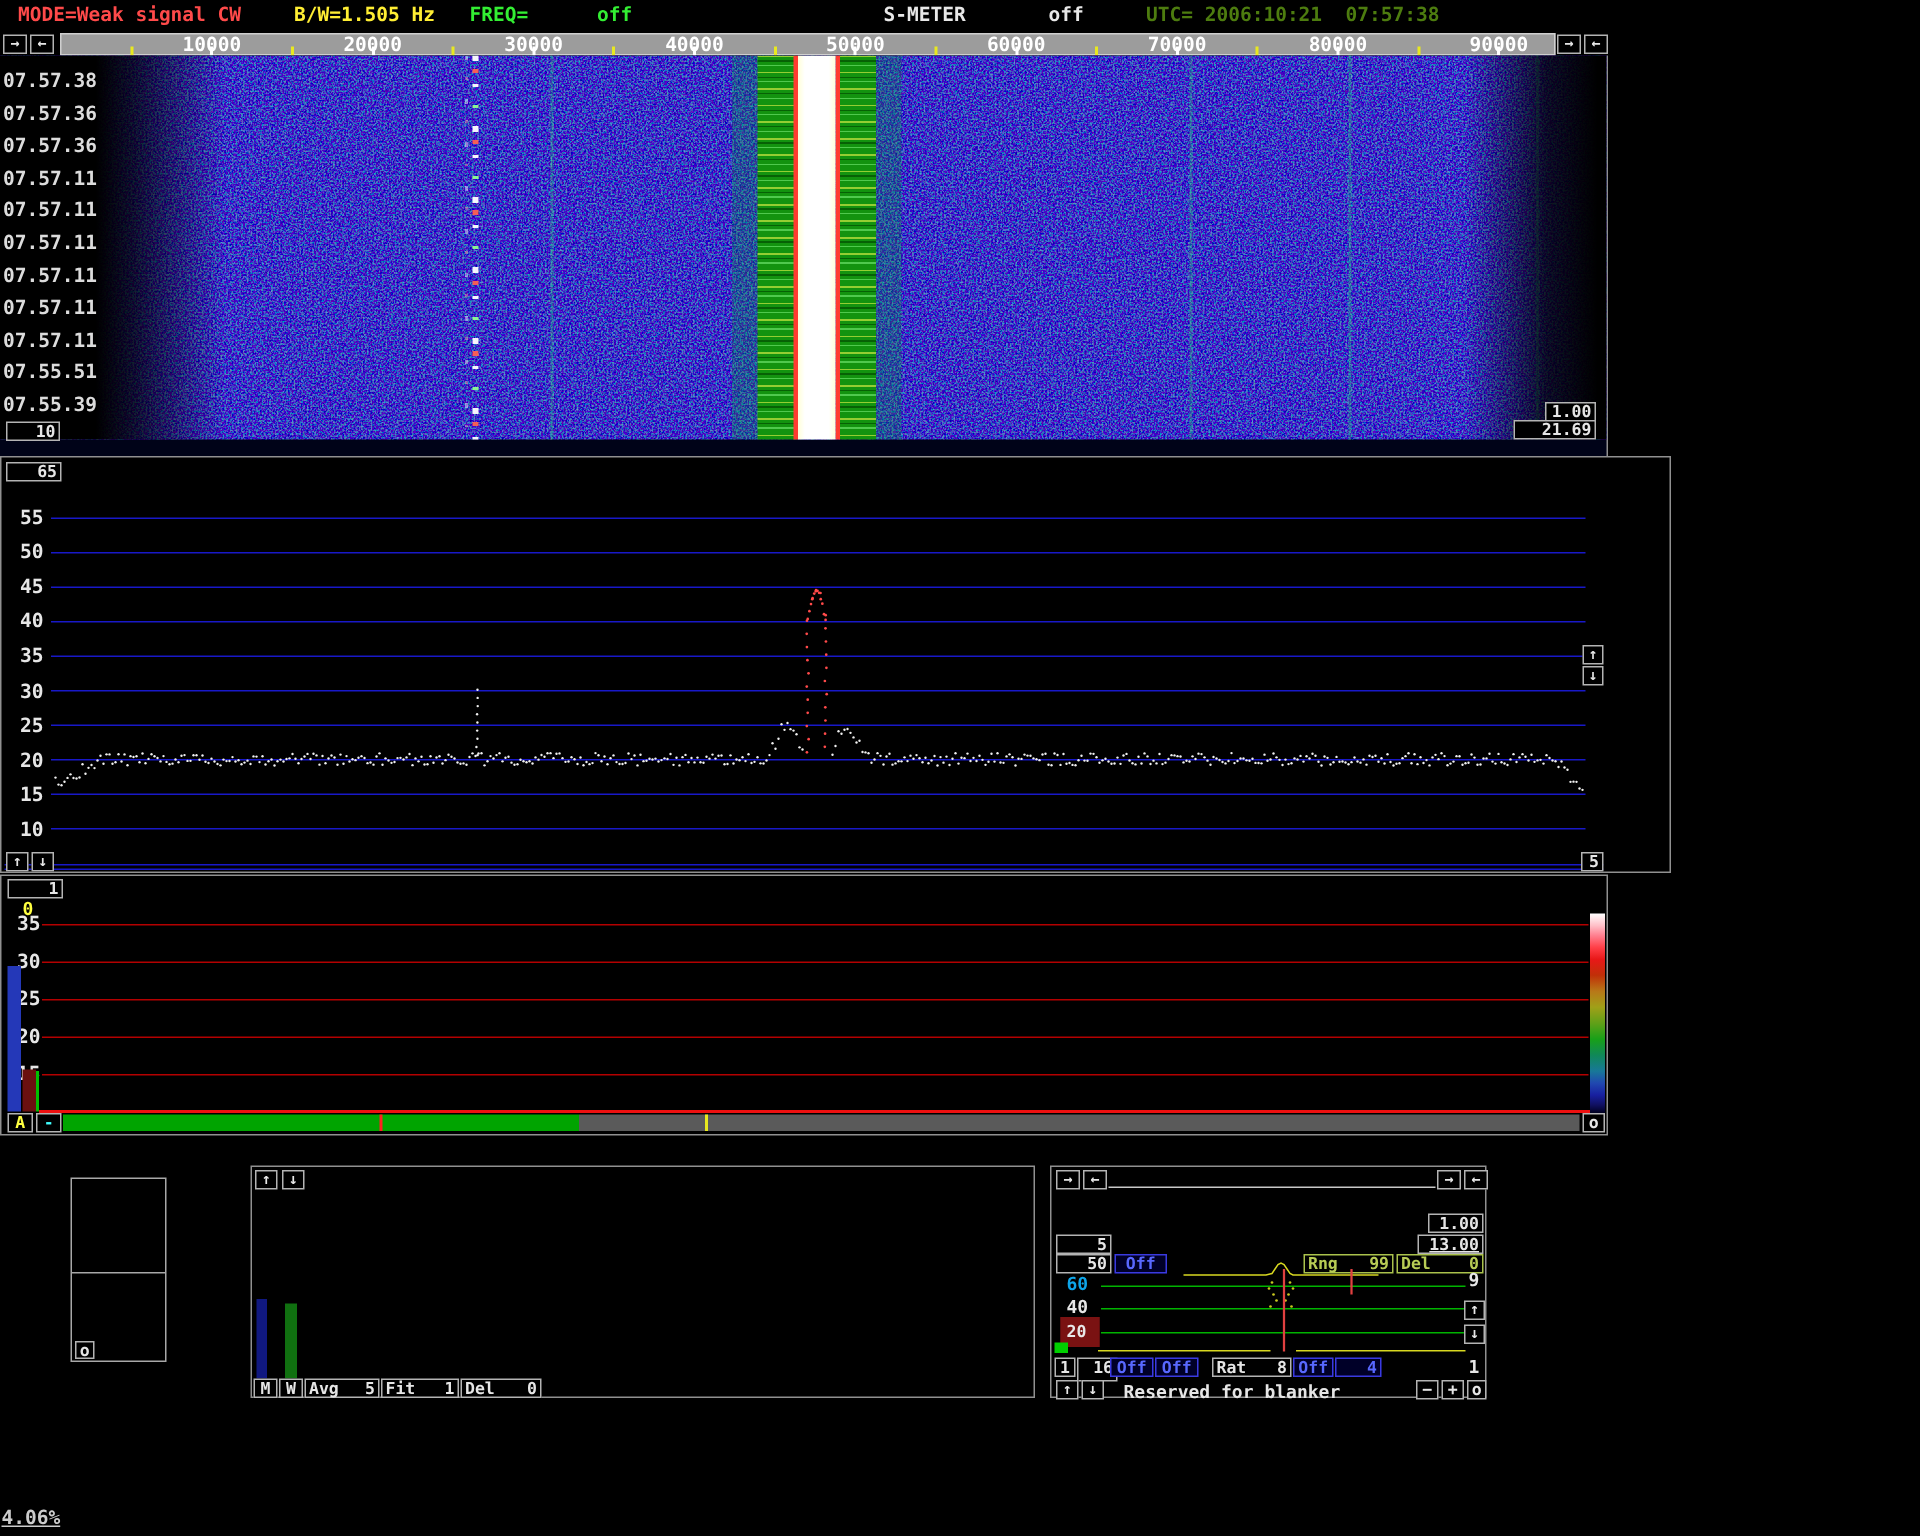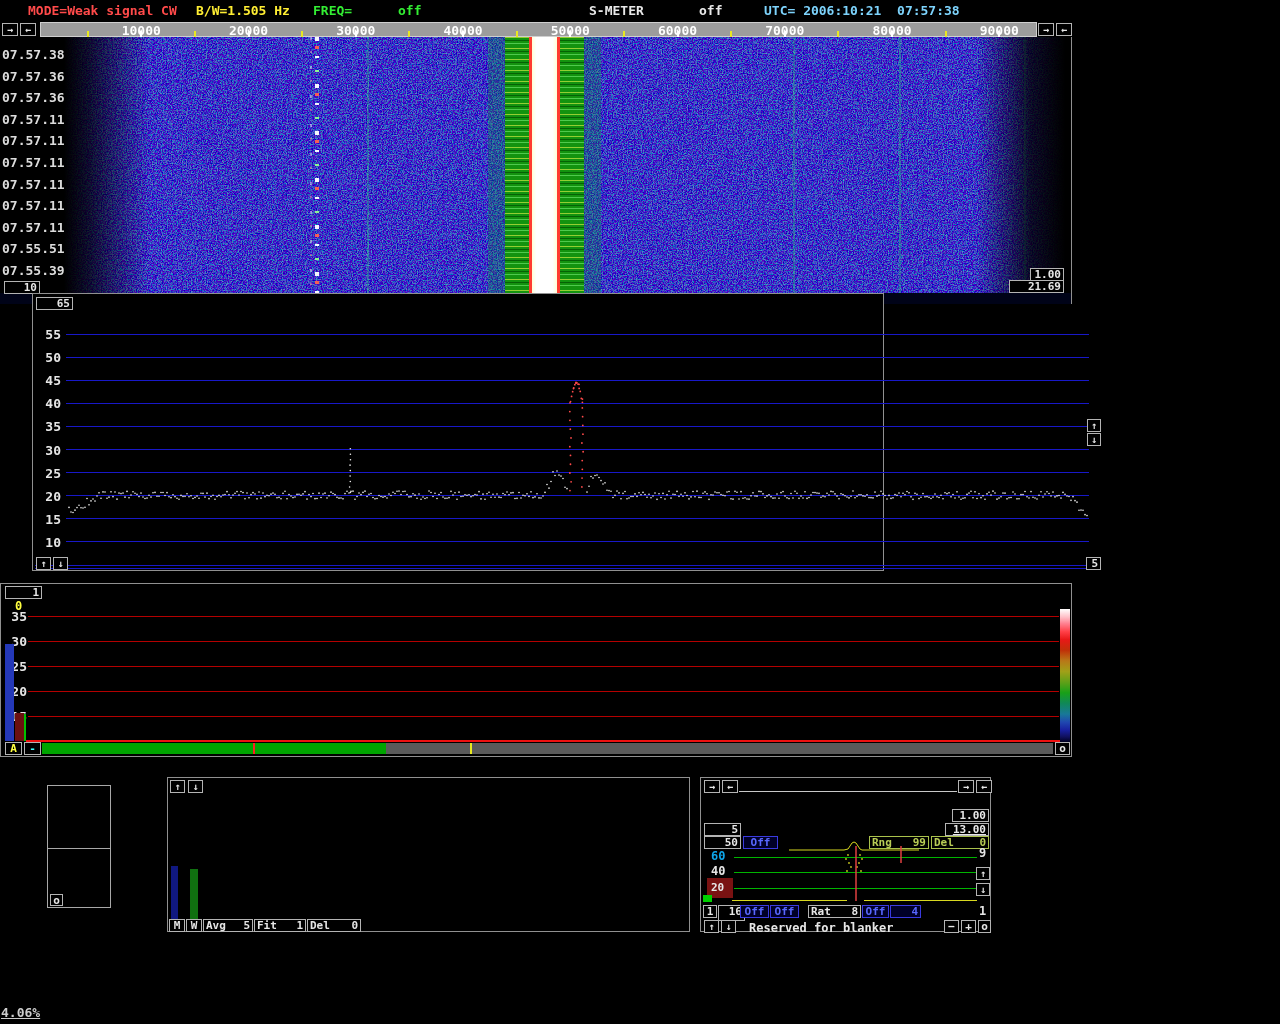--- a/index.html
+++ b/index.html
@@ -20,45 +20,45 @@
   #freq-scale{position:absolute;left:0;top:22px;width:1072px;height:15px;background:#000;}
   #scalebar{position:absolute;left:40px;top:0;width:997px;height:15px;background:#9c9c9c;
             box-sizing:border-box;border:1px solid #cfcfcf;}
   #waterfall{position:absolute;left:0;top:37px;width:1072px;height:267px;background:#000318;
              border-right:1px solid #909090;box-sizing:border-box;overflow:hidden;}
   #wf-noise{position:absolute;left:0;top:0;}
   .wf-fade-l{position:absolute;left:0;top:0;width:150px;height:256px;
      background:linear-gradient(90deg,#000 0 64px,rgba(0,0,0,.75) 90px,rgba(0,0,0,0) 150px);}
   .wf-fade-r{position:absolute;right:0;top:0;width:95px;height:256px;
      background:linear-gradient(270deg,#000 0 6px,rgba(0,0,0,.8) 40px,rgba(0,0,0,0) 95px);}
-  #spectrum{position:absolute;left:0;top:293px;width:852px;height:278px;background:#000;
-            box-sizing:border-box;border:1px solid #909090;margin-left:32px;}
+  #spectrum{position:absolute;left:0;top:304px;width:1114px;height:278px;background:#000;
+            box-sizing:border-box;border:1px solid #909090;}
   #hires{position:absolute;left:0;top:583px;width:1072px;height:174px;background:#000;
          box-sizing:border-box;border:1px solid #909090;}
   #smallpanel{position:absolute;left:47px;top:785px;width:64px;height:123px;background:#000;
               box-sizing:border-box;border:1px solid #a8a8a8;}
   #baseband{position:absolute;left:167px;top:777px;width:523px;height:155px;background:#000;
             box-sizing:border-box;border:1px solid #909090;}
   #blanker{position:absolute;left:700px;top:777px;width:291px;height:155px;background:#000;
            box-sizing:border-box;border:1px solid #909090;}
   svg{position:absolute;left:0;top:0;}
 </style>
 </head>
 <body>
 
 <div id="screen">
 
   <div>
-    <span class="t" style="left:28px;top:3px;color:#ff4a4a;">MODE=Weak signal CW</span>
+    <span class="t" style="left:12px;top:3px;color:#ff4a4a;">MODE=Weak signal CW</span>
     <span class="t" style="left:196px;top:3px;color:#ffee33;">B/W=1.505 Hz</span>
     <span class="t" style="left:313px;top:3px;color:#33ee33;">FREQ=</span>
     <span class="t" style="left:398px;top:3px;color:#33ee33;">off</span>
     <span class="t" style="left:589px;top:3px;color:#e8e8e8;">S-METER</span>
     <span class="t" style="left:699px;top:3px;color:#e8e8e8;">off</span>
-    <span class="t" style="left:764px;top:3px;color:#7dd3fc;">UTC= 2006:10:21  07:57:38</span>
+    <span class="t" style="left:764px;top:3px;color:#4d7c0f;">UTC= 2006:10:21  07:57:38</span>
   </div>
 
   <div id="freq-scale">
     <div class="bx ctr arrow" style="left:2px;top:1px;width:16px;height:13px;">→</div>
     <div class="bx ctr arrow" style="left:20px;top:1px;width:16px;height:13px;">←</div>
     <div id="scalebar">
         <div style="position: absolute; left: 72.25px; top: 0px; width: 56px; text-align: center; font: bold 13px &quot;DejaVu Sans Mono&quot;, monospace; color: rgb(255, 255, 255);">10000</div>
         <div style="position: absolute; left: 99.25px; top: 8px; width: 2px; height: 6px; background: rgb(255, 255, 255);"></div>
         <div style="position: absolute; left: 179.5px; top: 0px; width: 56px; text-align: center; font: bold 13px &quot;DejaVu Sans Mono&quot;, monospace; color: rgb(255, 255, 255);">20000</div>
         <div style="position: absolute; left: 206.5px; top: 8px; width: 2px; height: 6px; background: rgb(255, 255, 255);"></div>

